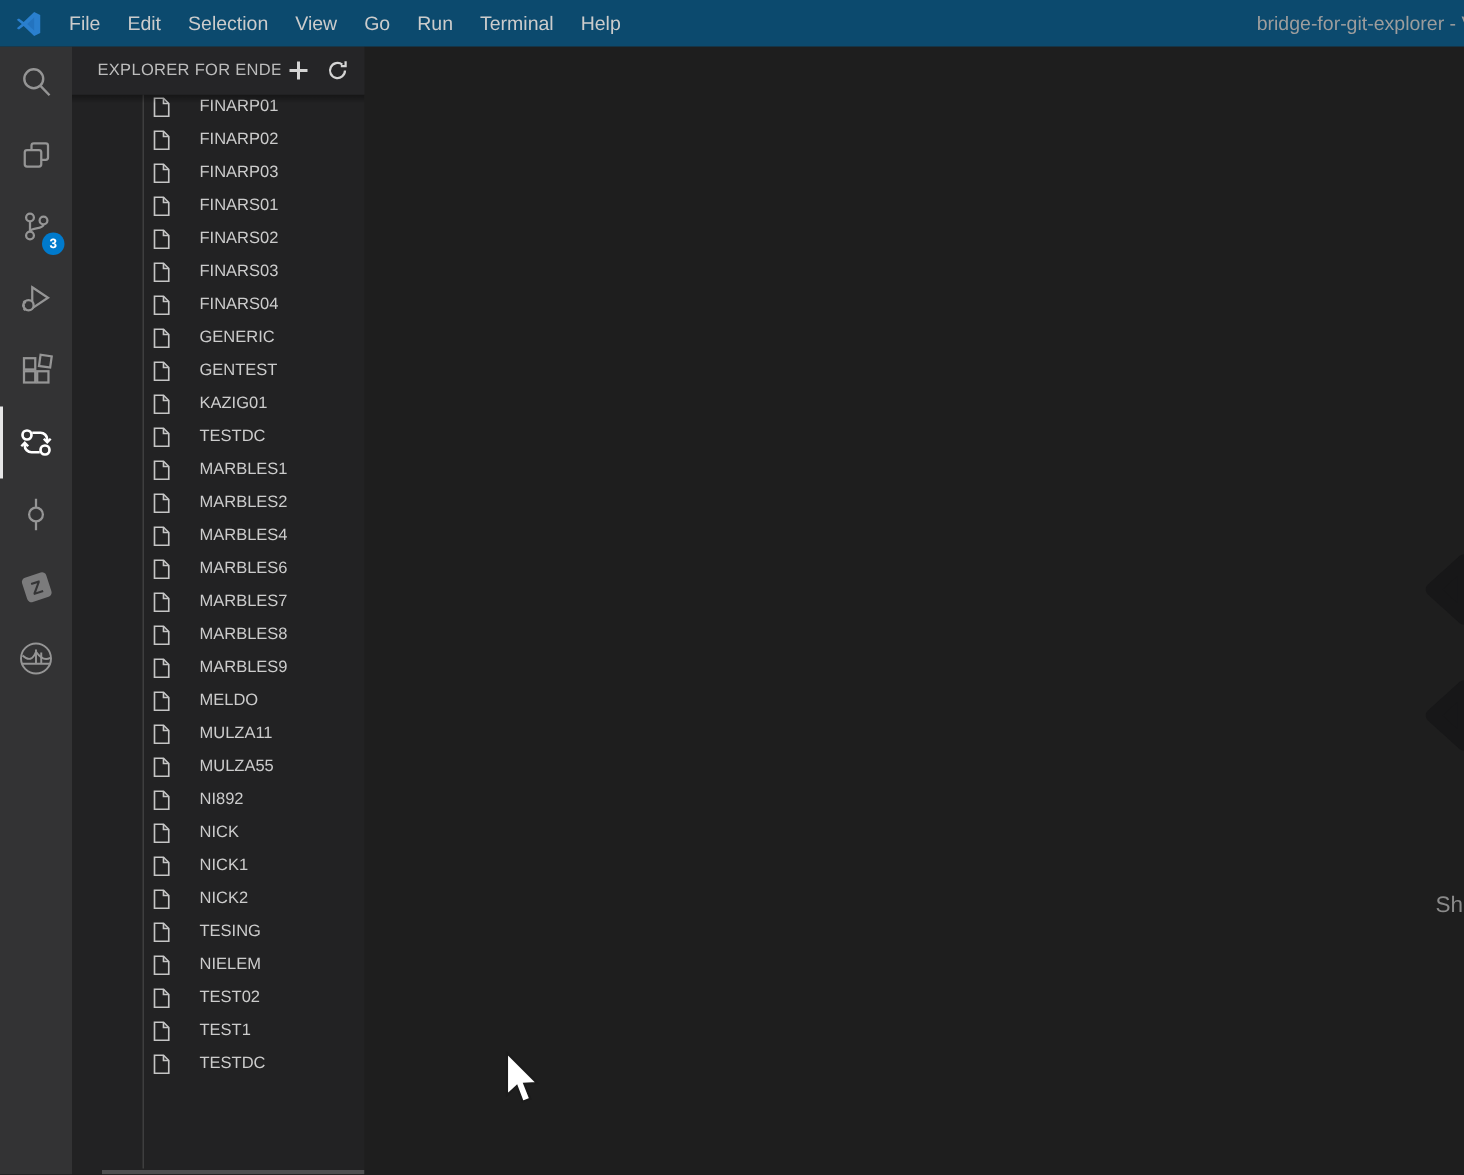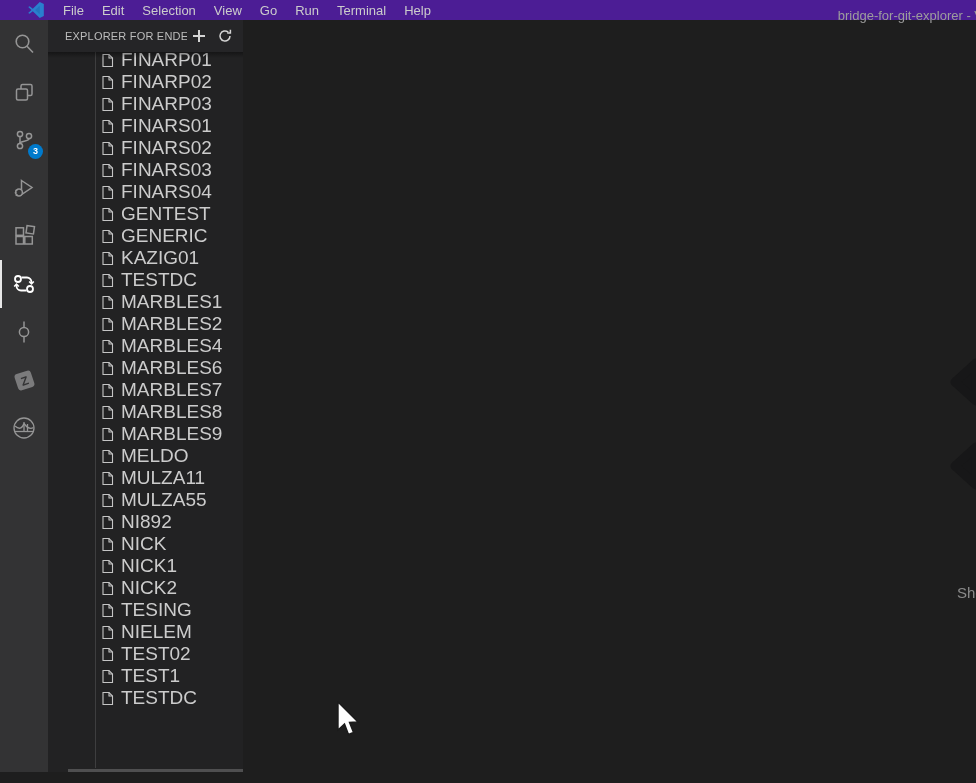--- a/index.html
+++ b/index.html
@@ -4,22 +4,22 @@
 <style>
   * { box-sizing: border-box; }
   html,body { margin:0; padding:0; }
   body {
     width:976px; height:783px; overflow:hidden; position:relative;
     background:#1e1e1e; font-family:"Liberation Sans", sans-serif;
     -webkit-font-smoothing:antialiased;
   }
   
   .titlebar {
-    height:20px; background:#4c1d95; display:flex; align-items:center;
-    color:#cccccc; font-size:13px; position:relative; z-index:5;padding-left:17px;
+    height:31px; background:#0c4a6e; display:flex; align-items:center;
+    color:#cccccc; font-size:13px; position:relative; z-index:5;
   }
   .vscode-logo { width:20px; height:20px; margin:0 8px 0 9px; display:flex; align-items:center; justify-content:center; }
   .menu-item { padding:3px 9px; cursor:default; border-radius:4px; }
   .window-title {
     position:absolute; right:-7px; top:0; height:31px; display:flex; align-items:center;
     color:#9d9d9d; white-space:nowrap; font-size:13px;
   }
   
   .main { display:flex; height:752px; }
   
@@ -54,21 +54,21 @@
     position:absolute; top:32px; bottom:0; left:0; right:0; overflow:hidden;
   }
   .tree::before {
     content:""; position:absolute; left:0; right:0; top:0; height:6px; z-index:2;
     background:linear-gradient(to bottom, rgba(0,0,0,.38), rgba(0,0,0,0)); pointer-events:none;
   }
   .indent-guide { position:absolute; left:47px; top:0; bottom:4px; width:1px; background:#3e3e3f; z-index:1; }
   .rows { position:relative; margin-top:-3px; }
   .row { height:22px; display:flex; align-items:center; cursor:default; }
   .row .file-icon { margin-left:53px; flex-shrink:0; display:flex; }
-  .row .label { margin-left:7px; font-size:19px; color:#cccccc; white-space:nowrap; }
+  .row .label { margin-left:19px; font-size:11px; color:#cccccc; white-space:nowrap; }
   .h-scrollbar { position:absolute; left:20px; right:0; bottom:0; height:3px; background:#4f4f50; z-index:2; }
   
   .editor { flex:1; background:#1e1e1e; position:relative; overflow:hidden; }
   .logo-blob { position:absolute; right:0; top:331px; }
   .watermark-frag {
     position:absolute; left:714px; top:564px; font-size:15px; color:#8a8a8a; white-space:nowrap;
   }
   
   .cursor { position:absolute; left:336px; top:701px; z-index:50; pointer-events:none; }
 </style>
@@ -269,31 +269,31 @@
     <span class="label">FINARS04</span>
   </div>
 
   <div class="row">
     <span class="file-icon">
       <svg width="13" height="15" viewBox="0 0 13 15" fill="none" stroke="#c5c5c5" stroke-width="1.1">
         <path d="M2 1.5 h6 l3.5 3.5 v8.5 h-9.5 z"></path>
         <path d="M8 1.5 v3.5 h3.5"></path>
       </svg>
     </span>
+    <span class="label">GENERIC</span>
+  </div>
+
+  <div class="row">
+    <span class="file-icon">
+      <svg width="13" height="15" viewBox="0 0 13 15" fill="none" stroke="#c5c5c5" stroke-width="1.1">
+        <path d="M2 1.5 h6 l3.5 3.5 v8.5 h-9.5 z"></path>
+        <path d="M8 1.5 v3.5 h3.5"></path>
+      </svg>
+    </span>
     <span class="label">GENTEST</span>
-  </div>
-
-  <div class="row">
-    <span class="file-icon">
-      <svg width="13" height="15" viewBox="0 0 13 15" fill="none" stroke="#c5c5c5" stroke-width="1.1">
-        <path d="M2 1.5 h6 l3.5 3.5 v8.5 h-9.5 z"></path>
-        <path d="M8 1.5 v3.5 h3.5"></path>
-      </svg>
-    </span>
-    <span class="label">GENERIC</span>
   </div>
 
   <div class="row">
     <span class="file-icon">
       <svg width="13" height="15" viewBox="0 0 13 15" fill="none" stroke="#c5c5c5" stroke-width="1.1">
         <path d="M2 1.5 h6 l3.5 3.5 v8.5 h-9.5 z"></path>
         <path d="M8 1.5 v3.5 h3.5"></path>
       </svg>
     </span>
     <span class="label">KAZIG01</span>

